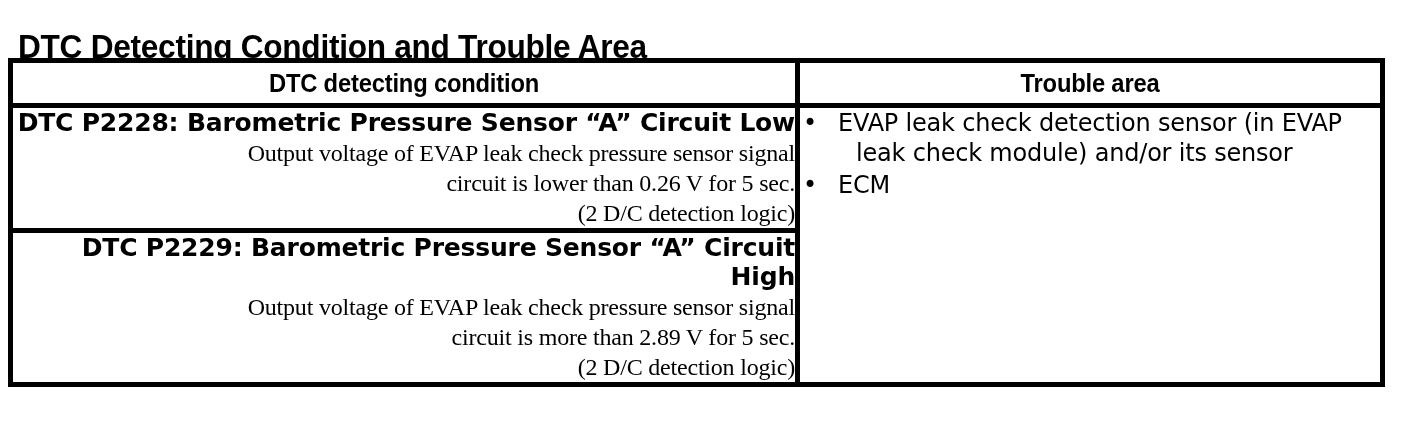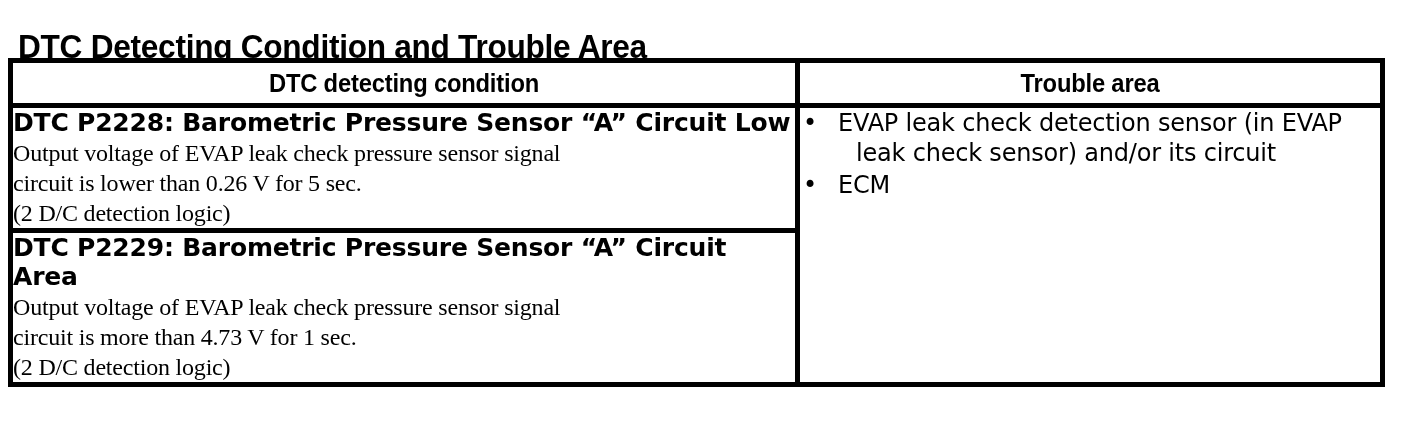--- a/index.html
+++ b/index.html
@@ -70,20 +70,21 @@
     letter-spacing: -0.2px;
   }
   .hdr-inner {
     display: block;
     transform: scaleX(0.95);
   }
 
   
   .cond-cell {
     padding: 4px 8px 8px 7px;
+    text-align: right;
   }
   .cond-title {
     font-weight: bold;
     font-size: 25px;
     line-height: 29px;
     letter-spacing: -0.2px;
     margin: 0 0 1px 0;
   }
   .cond-body {
     font-weight: normal;
@@ -158,36 +159,36 @@
             <span class="line">Output voltage of EVAP leak check pressure sensor signal</span>
             <span class="line">circuit is lower than 0.26 V for 5 sec.</span>
             <span class="line">(2 D/C detection logic)</span>
           </p>
         </td>
         <td class="trouble-cell" rowspan="2">
           <ul class="bullet-list">
             <li>
               <span class="bullet-marker">•</span>
               <span class="first-line">EVAP leak check detection sensor (in EVAP</span>
-              <span class="wrap-line">leak check sensor) and/or its circuit</span>
+              <span class="wrap-line">leak check module) and/or its sensor</span>
             </li>
             <li>
               <span class="bullet-marker">•</span>
               <span class="first-line">ECM</span>
             </li>
           </ul>
         </td>
       </tr>
 
       <tr>
         <td class="cond-cell">
-          <p class="cond-title">DTC P2229: Barometric Pressure Sensor “A” Circuit Area</p>
+          <p class="cond-title">DTC P2229: Barometric Pressure Sensor “A” Circuit High</p>
           <p class="cond-body">
             <span class="line">Output voltage of EVAP leak check pressure sensor signal</span>
-            <span class="line">circuit is more than 4.73 V for 1 sec.</span>
+            <span class="line">circuit is more than 2.89 V for 5 sec.</span>
             <span class="line">(2 D/C detection logic)</span>
           </p>
         </td>
       </tr>
 
     </tbody>
   </table>
 
 </div>
 

